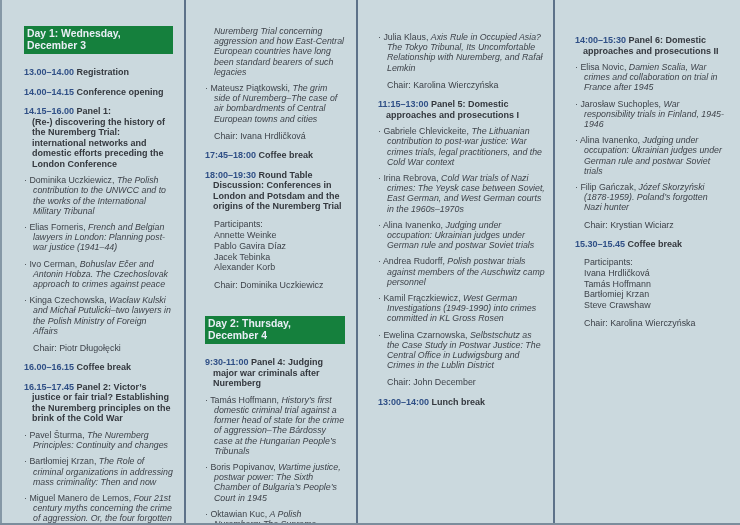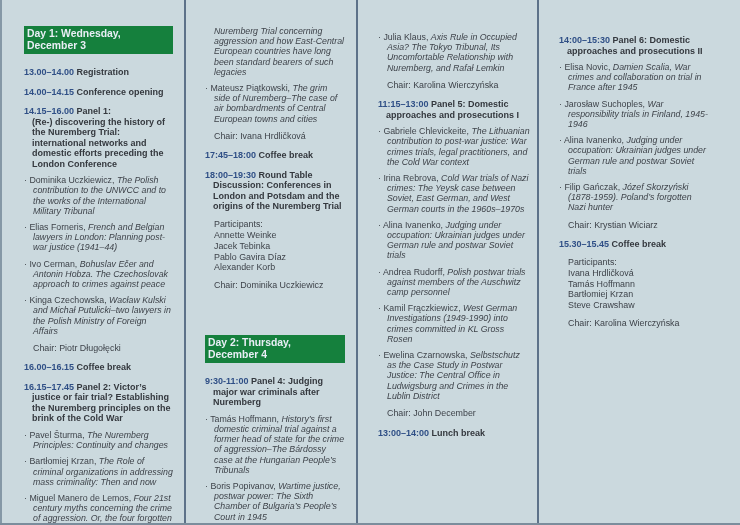--- a/index.html
+++ b/index.html
@@ -11,35 +11,35 @@
     height: 525px;
     display: flex;
     overflow: hidden;
     background: #cbd9de;
     font-family: "Liberation Sans", sans-serif;
     color: #3e434a;
   }
   .column { height: 100%; overflow: hidden; flex: 0 0 auto; }
   .col0 { width: 184px; padding: 26px 11px 0 24px; }
   .col1 { width: 170px; padding: 26px 11px 0 19px; }
-  .col2 { width: 179px; padding: 26px 7px 0 20px; }
+  .col2 { width: 195px; padding: 26px 7px 0 20px; }
   .col3 { width: 185px; padding: 26px 14px 4px 20px; }
   .divider { width: 2px; height: 100%; background: #5d7289; flex: 0 0 2px; }
 
   .day-header {
     display: inline-block;
     background: #15803d;
     color: #e9eef6;
     font-weight: bold;
     font-size: 10.4px;
     line-height: 11.6px;
     padding: 2px 4px 3px 3px;
     margin: 0 0 4px 0;
   }
-  .day-header:not(:first-child) { margin-top: 45px; }
+  .day-header:not(:first-child) { margin-top: 26px; }
 
   p { margin: 0; }
   .session {
     margin-top: 9px;
     padding-left: 8px;
     text-indent: -8px;
     font-size: 9px;
     line-height: 10.5px;
     font-weight: bold;
     color: #34383e;
@@ -93,22 +93,22 @@
 </style>
 </head>
 <body>
 
 <div class="page">
   <div class="column col0"><div class="day-header">Day 1: Wednesday, December 3</div><p class="session"><span class="time">13.00–14.00</span> <span class="stitle">Registration</span></p><p class="session"><span class="time">14.00–14.15</span> <span class="stitle">Conference opening</span></p><p class="session"><span class="time">14.15–16.00</span> <span class="stitle">Panel 1:</span><br><span class="stitle">(Re-) discovering the history of the Nuremberg Trial: international networks and domestic efforts preceding the London Conference</span></p><p class="bullet"><span class="marker">· </span><span class="speaker">Dominika Uczkiewicz,</span> <span class="work">The Polish contribution to the UNWCC and to the works of the International Military Tribunal</span></p><p class="bullet"><span class="marker">· </span><span class="speaker">Elias Forneris,</span> <span class="work">French and Belgian lawyers in London: Planning post-war justice (1941–44)</span></p><p class="bullet"><span class="marker">· </span><span class="speaker">Ivo Cerman,</span> <span class="work">Bohuslav Ečer and Antonin Hobza. The Czechoslovak approach to crimes against peace</span></p><p class="bullet"><span class="marker">· </span><span class="speaker">Kinga Czechowska,</span> <span class="work">Wacław Kulski and Michał Putulicki–two lawyers in the Polish Ministry of Foreign Affairs</span></p><p class="chair">Chair: Piotr Długołęcki</p><p class="session"><span class="time">16.00–16.15</span> <span class="stitle">Coffee break</span></p><p class="session"><span class="time">16.15–17.45</span> <span class="stitle">Panel 2: Victor’s justice or fair trial? Establishing the Nuremberg principles on the brink of the Cold War</span></p><p class="bullet"><span class="marker">· </span><span class="speaker">Pavel Šturma,</span> <span class="work">The Nuremberg Principles: Continuity and changes</span></p><p class="bullet"><span class="marker">· </span><span class="speaker">Bartłomiej Krzan,</span> <span class="work">The Role of criminal organizations in addressing mass criminality: Then and now</span></p><p class="bullet"><span class="marker">· </span><span class="speaker">Miguel Manero de Lemos,</span> <span class="work">Four 21st century myths concerning the crime of aggression. Or, the four forgotten legacies of the</span></p></div>
   <div class="divider"></div>
   <div class="column col1"><p class="continuation">Nuremberg Trial concerning aggression and how East-Central European countries have long been standard bearers of such legacies</p><p class="bullet"><span class="marker">· </span><span class="speaker">Mateusz Piątkowski,</span> <span class="work">The grim side of Nuremberg–The case of air bombardments of Central European towns and cities</span></p><p class="chair">Chair: Ivana Hrdličková</p><p class="session"><span class="time">17:45–18:00</span> <span class="stitle">Coffee break</span></p><p class="session"><span class="time">18:00–19:30</span> <span class="stitle">Round Table Discussion: Conferences in London and Potsdam and the origins of the Nuremberg Trial</span></p><div class="participants">
         <div class="p-label">Participants:</div>
         <div class="p-name">Annette Weinke</div>
+        <div class="p-name">Pablo Gavira Díaz</div>
         <div class="p-name">Jacek Tebinka</div>
-        <div class="p-name">Pablo Gavira Díaz</div>
         <div class="p-name">Alexander Korb</div>
       </div><p class="chair">Chair: Dominika Uczkiewicz</p><div class="day-header">Day 2: Thursday, December 4</div><p class="session"><span class="time">9:30-11:00</span> <span class="stitle">Panel 4: Judging major war criminals after Nuremberg</span></p><p class="bullet"><span class="marker">· </span><span class="speaker">Tamás Hoffmann,</span> <span class="work">History’s first domestic criminal trial against a former head of state for the crime of aggression–The Bárdossy case at the Hungarian People’s Tribunals</span></p><p class="bullet"><span class="marker">· </span><span class="speaker">Boris Popivanov,</span> <span class="work">Wartime justice, postwar power: The Sixth Chamber of Bulgaria’s People’s Court in 1945</span></p><p class="bullet"><span class="marker">· </span><span class="speaker">Oktawian Kuc,</span> <span class="work">A Polish Nuremberg: The Supreme National Tribunal and its judicial dialogue with the IMT</span></p></div>
   <div class="divider"></div>
   <div class="column col2">
       <p class="bullet"><span class="marker">· </span><span class="speaker">Julia Klaus,</span> <span class="work">Axis Rule in Occupied Asia? The Tokyo Tribunal, Its Uncomfortable Relationship with Nuremberg, and Rafał Lemkin</span></p>
       <p class="chair">Chair: Karolina Wierczyńska</p>
       <p class="session"><span class="time">11:15–13:00</span> <span class="stitle">Panel 5: Domestic approaches and prosecutions I</span></p>
       <p class="bullet"><span class="marker">· </span><span class="speaker">Gabriele Chlevickeite,</span> <span class="work">The Lithuanian contribution to post-war justice: War crimes trials, legal practitioners, and the Cold War context</span></p>
       <p class="bullet"><span class="marker">· </span><span class="speaker">Irina Rebrova,</span> <span class="work">Cold War trials of Nazi crimes: The Yeysk case between Soviet, East German, and West German courts in the 1960s–1970s</span></p>
       <p class="bullet"><span class="marker">· </span><span class="speaker">Alina Ivanenko,</span> <span class="work">Judging under occupation: Ukrainian judges under German rule and postwar Soviet trials</span></p>

